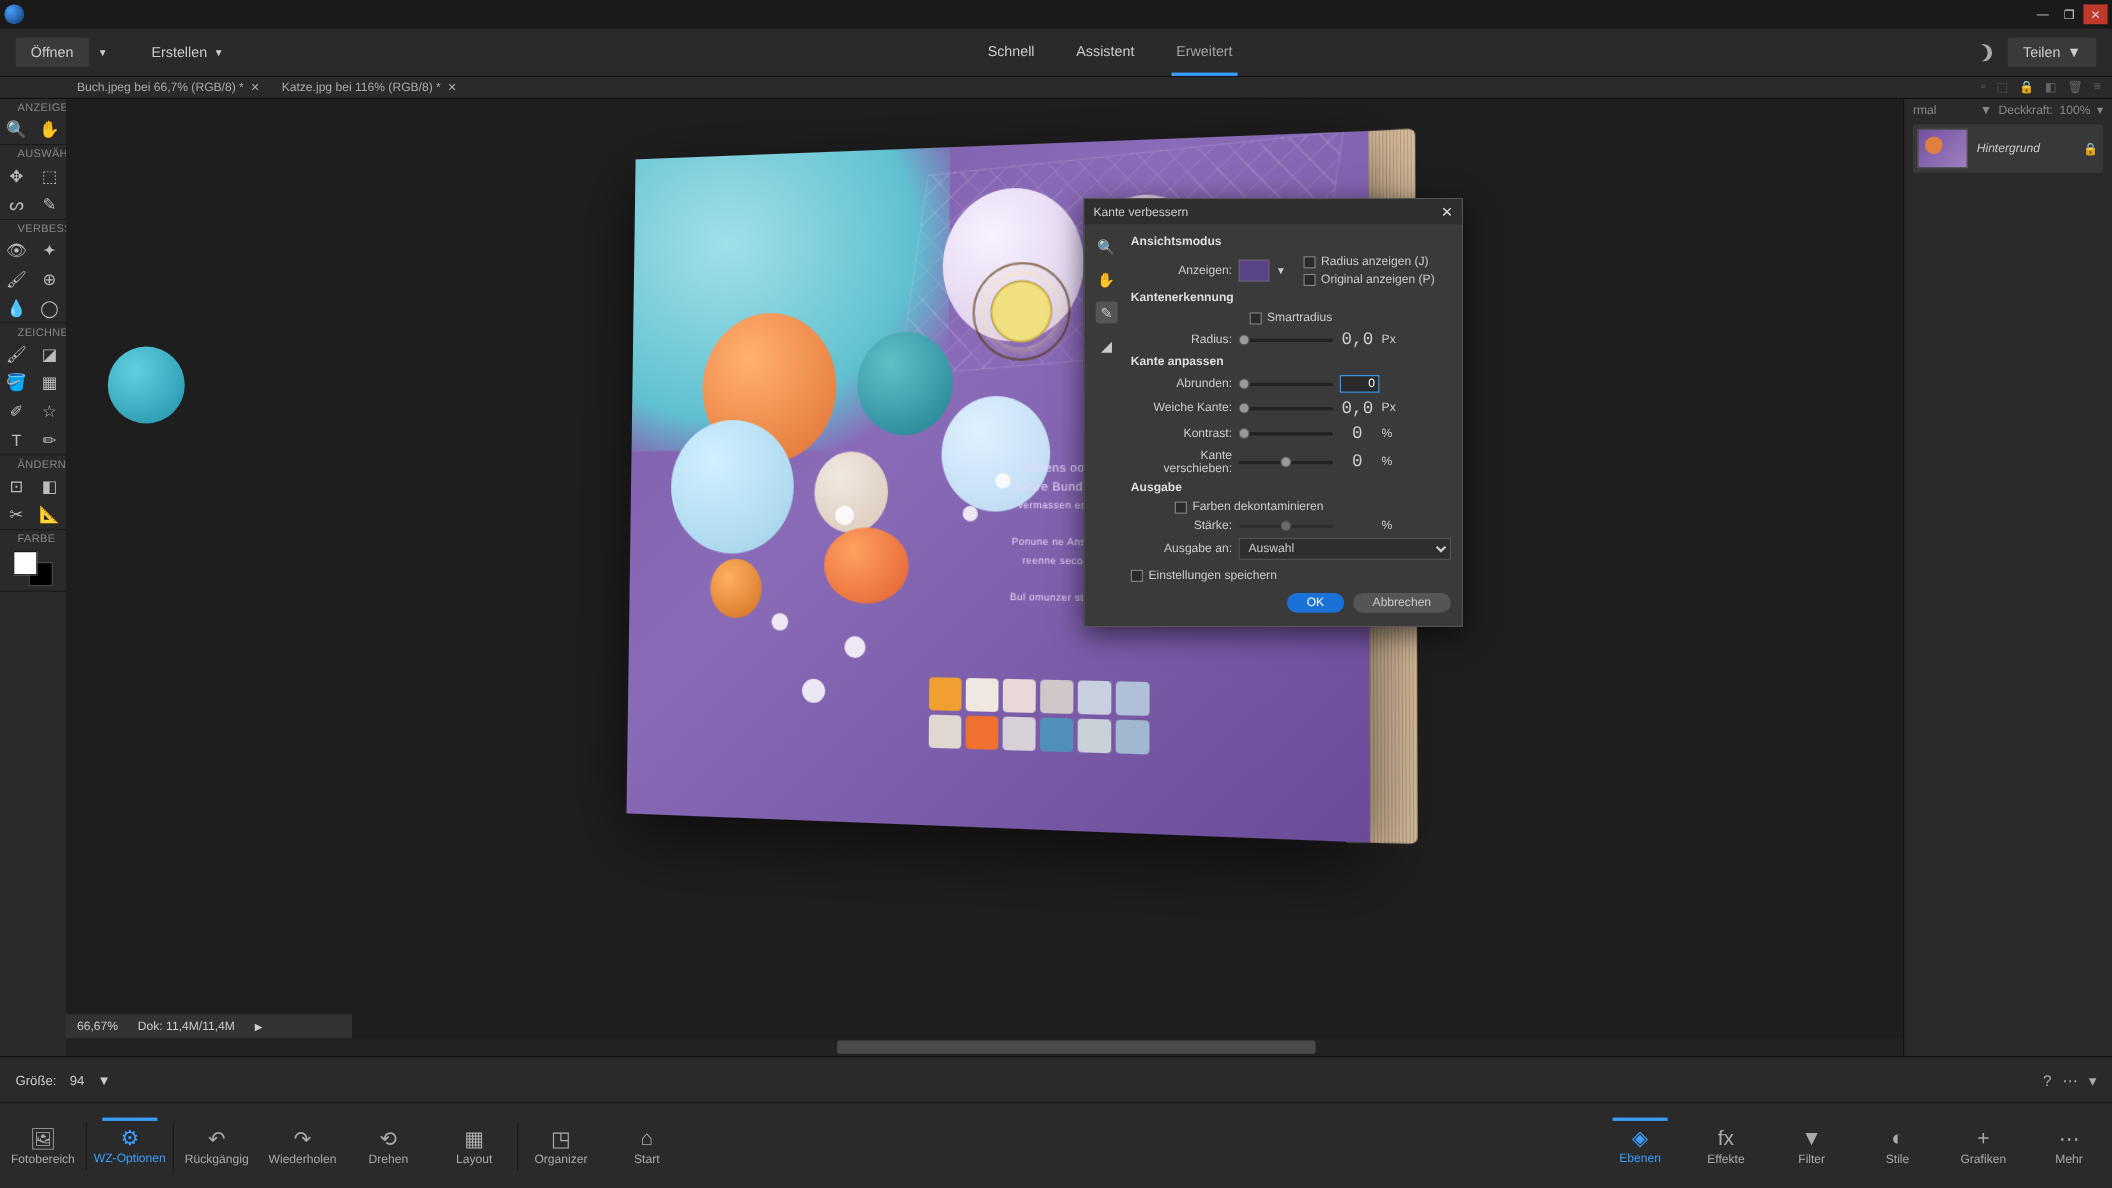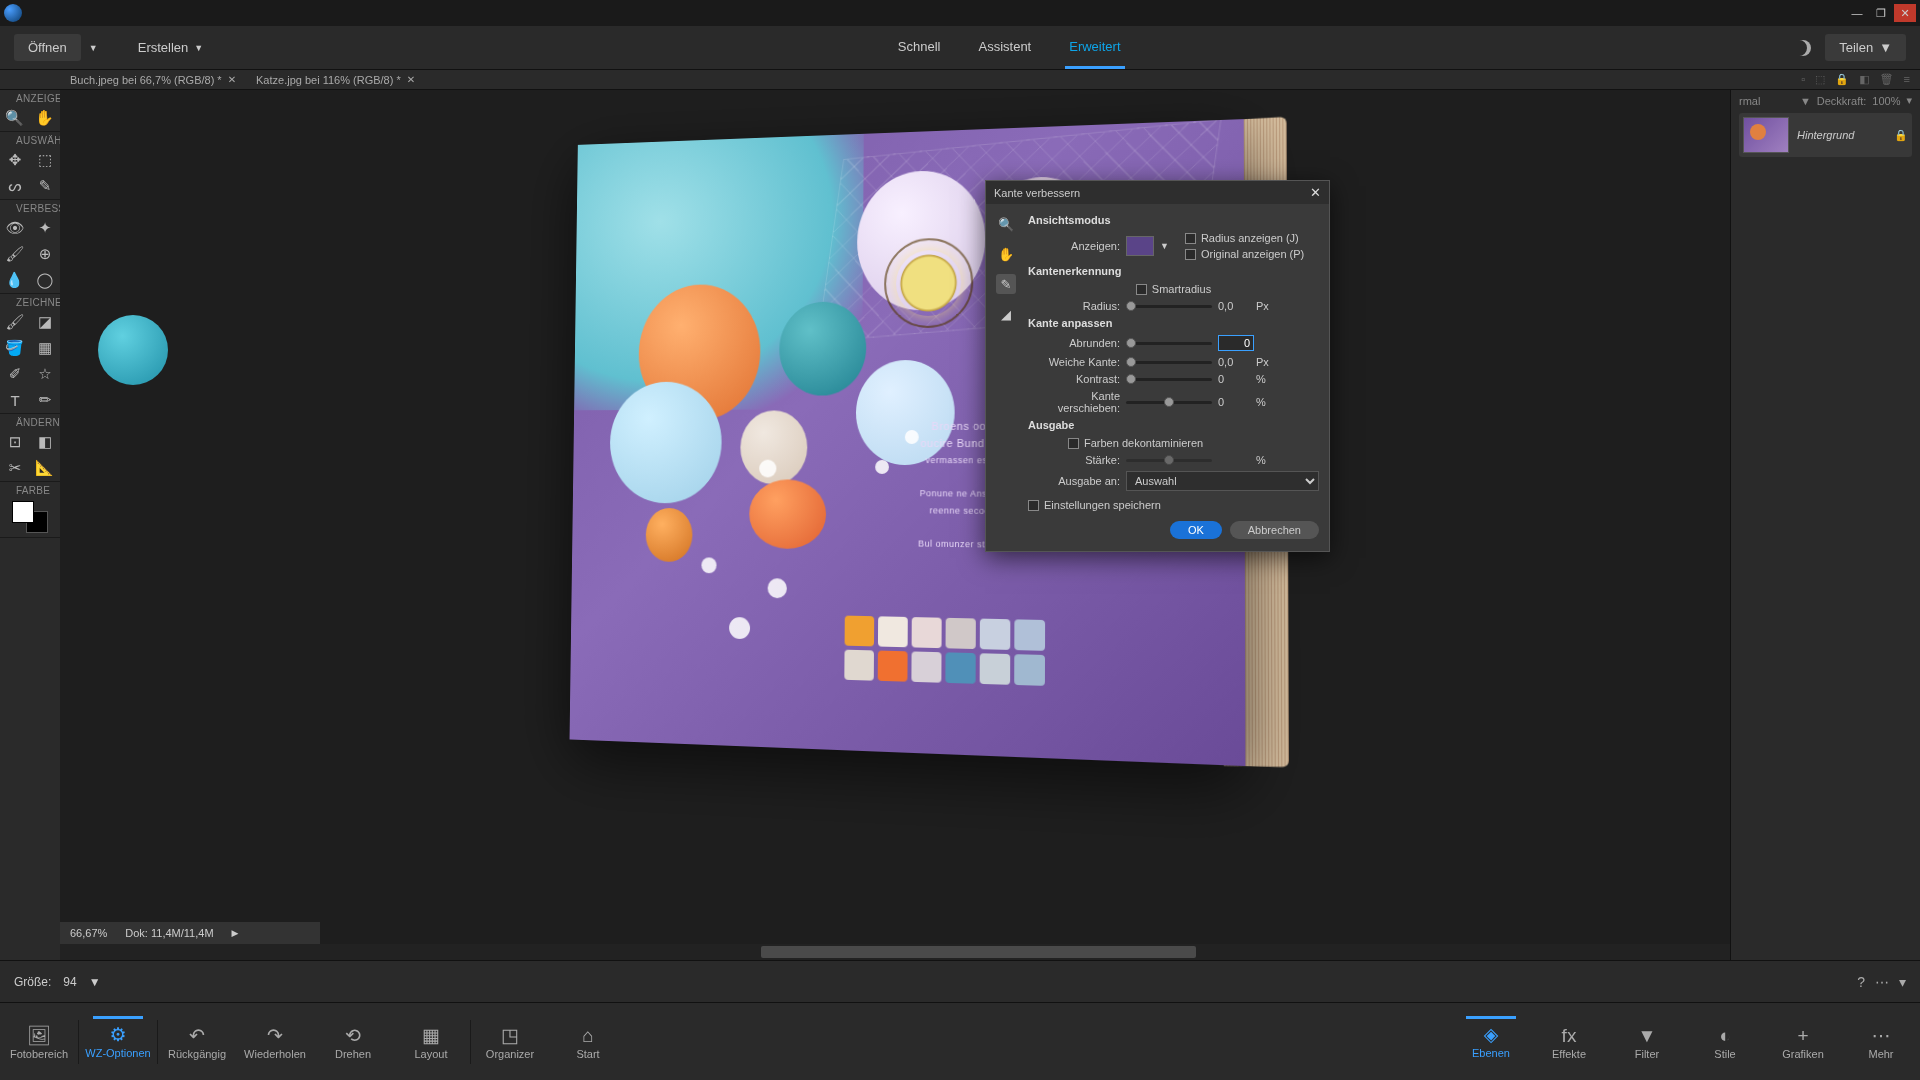--- a/index.html
+++ b/index.html
@@ -12,21 +12,21 @@
 .titlebar .win { margin-left:auto; display:flex; gap:2px; }
 .titlebar .win div { width:22px; height:18px; display:flex; align-items:center; justify-content:center; font-size:11px; }
 .titlebar .win .cl { background:#c0392b; }
 
 
 .subbar { height:44px; background:#2a2a2a; display:flex; align-items:center; padding:0 14px; font-size:13px; border-bottom:1px solid #111; }
 .subbar .btn { padding:6px 14px; background:#3a3a3a; border-radius:3px; margin-right:6px; display:flex; align-items:center; gap:6px; }
 .subbar .btn .car { font-size:9px; }
 .subbar .modetabs { margin:0 auto; display:flex; gap:30px; }
 .subbar .modetabs span { padding:12px 4px; border-bottom:3px solid transparent; }
-.subbar .modetabs .active { color:#0ea5e9; border-bottom-color:#3aa0ff; }
+.subbar .modetabs .active { color:#a3a3a3; border-bottom-color:#3aa0ff; }
 .subbar .right { display:flex; align-items:center; gap:14px; }
 .subbar .teilen { padding:6px 14px; background:#3a3a3a; border-radius:3px; display:flex; align-items:center; gap:6px; }
 .moon { width:16px; height:16px; border-radius:50%; box-shadow:inset -4px 0 0 #aaa; }
 
 
 .doctabs { height:20px; background:#2a2a2a; display:flex; align-items:center; font-size:11px; border-bottom:1px solid #111; }
 .doctabs .left { width:60px; }
 .doctabs .tab { padding:0 10px; color:#aaa; display:flex; align-items:center; gap:6px; }
 .doctabs .tab .x { font-size:10px; }
 .doctabs .rightctrls { margin-left:auto; width:180px; display:flex; gap:10px; justify-content:flex-end; padding-right:10px; color:#666; }
@@ -80,21 +80,21 @@
 .dialog .body { padding:6px 10px 12px; display:flex; gap:8px; }
 .dialog .side { width:24px; display:flex; flex-direction:column; gap:10px; padding-top:4px; }
 .dialog .side div { width:20px; height:20px; display:flex; align-items:center; justify-content:center; color:#ccc; font-size:13px; border-radius:3px; }
 .dialog .side .sel { background:#555; }
 .dialog .content { flex:1; }
 .dialog .sec { font-weight:bold; color:#ddd; margin:4px 0 6px; }
 .dialog .row { display:flex; align-items:center; margin:5px 0; gap:6px; }
 .dialog .row .lab { width:92px; text-align:right; font-size:11px; }
 .dialog .slider { flex:0 0 86px; height:3px; background:#222; position:relative; border-radius:2px; }
 .dialog .slider .h { position:absolute; top:-4px; width:10px; height:10px; border-radius:50%; background:#999; border:1px solid #555; }
-.dialog .val { width:32px; text-align:left; font-size:11px; }
+.dialog .val { width:32px; text-align:center; font-size:16px;font-family:Liberation Mono, monospace; }
 .dialog .unit { width:18px; font-size:11px; }
 .dialog input[type=text] { width:36px; background:#2a2a2a; border:1px solid #3aa0ff; color:#fff; font-size:11px; padding:1px 3px; text-align:right; }
 .dialog .chk { display:flex; align-items:center; gap:5px; }
 .dialog .chk .box { width:11px; height:11px; border:1px solid #888; background:#2a2a2a; }
 .dialog select { flex:1; background:#2e2e2e; color:#ccc; border:1px solid #555; font-size:11px; padding:2px 4px; }
 .dialog .preview { width:28px; height:20px; background:#5a4488; border:1px solid #666; }
 .dialog .car2 { font-size:9px; }
 .dialog .dbtns { display:flex; justify-content:flex-end; gap:8px; margin-top:10px; }
 .dialog .dbt { padding:3px 18px; border-radius:10px; font-size:11px; }
 .dialog .ok { background:#1a72d8; color:#fff; }

